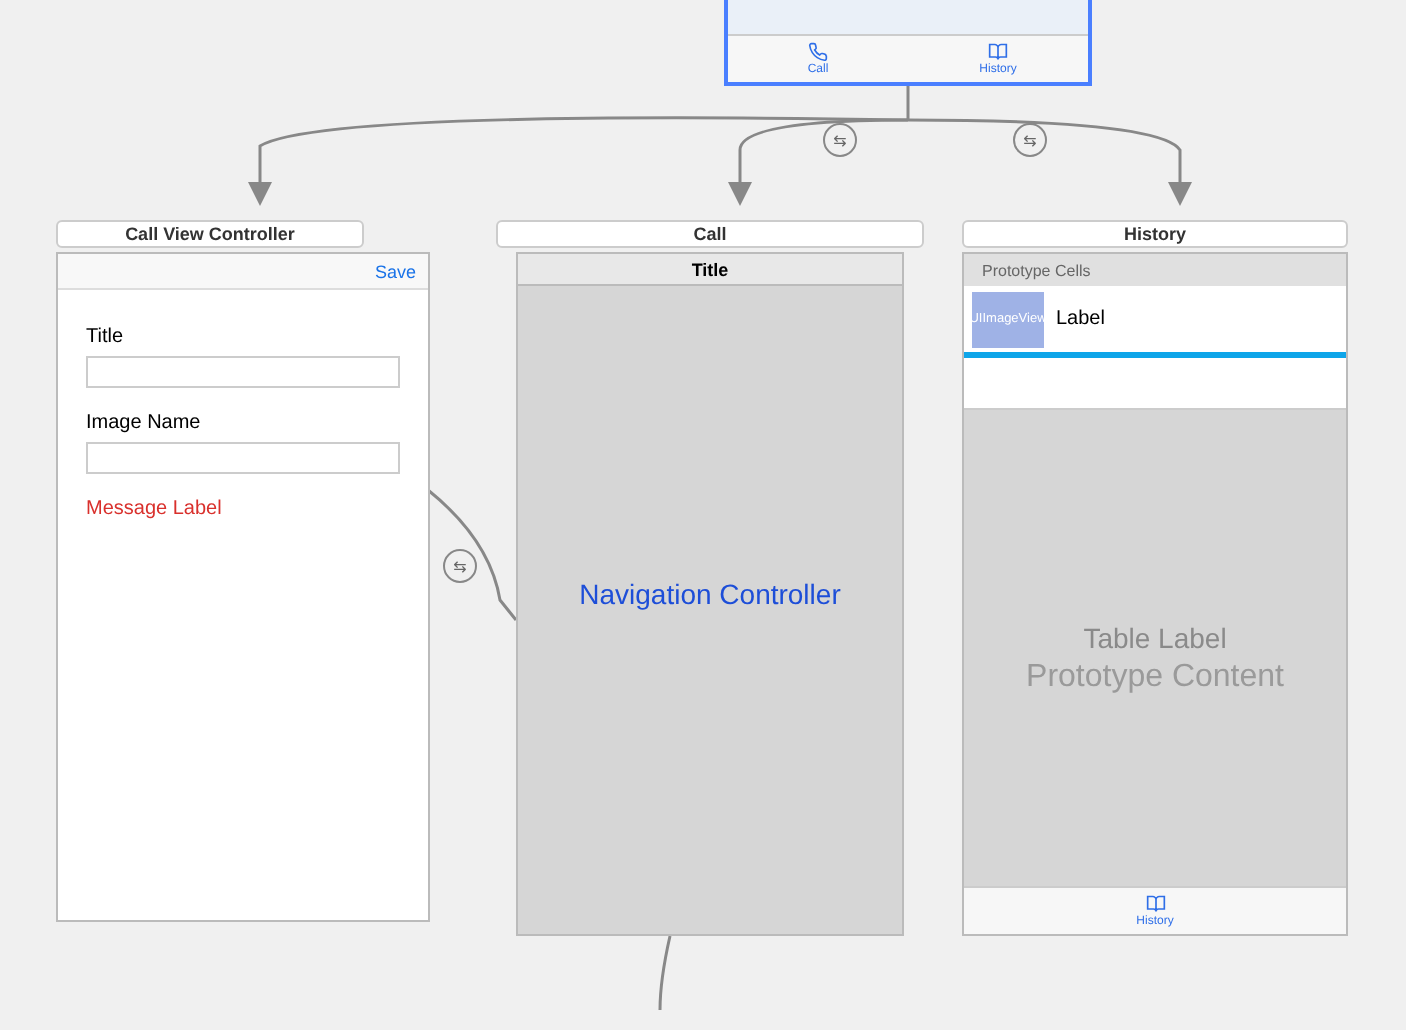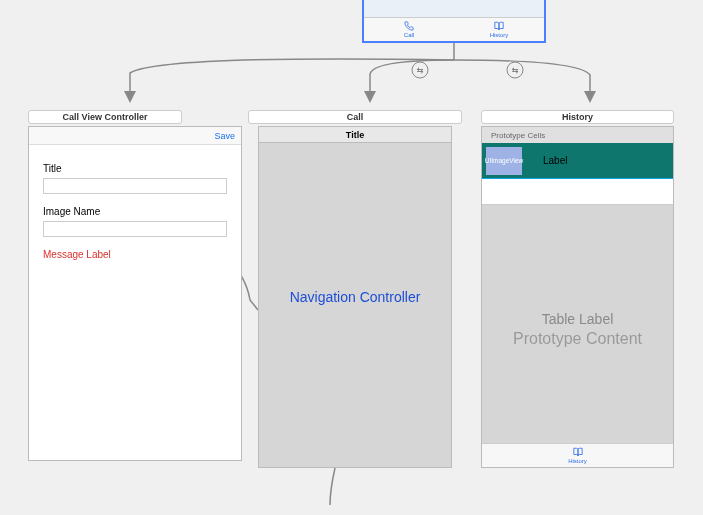--- a/index.html
+++ b/index.html
@@ -116,26 +116,26 @@
     height: 16px;
     background: #e0e0e0;
     font-size: 8px;
     color: #666;
     padding-left: 9px;
     display: flex;
     align-items: center;
   }
   .proto-cell {
     height: 36px;
-    background: #0f766e;
-    border-bottom: 1px solid #0ea5e9;
+    background: #ffffff;
+    border-bottom: 3px solid #0ea5e9;
     display: flex;
     align-items: center;
     padding-left: 4px;
-    gap: 21px;
+    gap: 6px;
   }
   .cell-img {
     width: 36px; height: 28px;
     background: #9fb2e6;
     color: #fff;
     font-size: 6.5px;
     display: flex;
     align-items: center;
     justify-content: center;
   }
@@ -203,21 +203,21 @@
     <div class="tabbar-item">
       <svg viewBox="0 0 24 24" fill="none" stroke="#2f6fe8" stroke-width="2">
           <path d="M2 3h6a4 4 0 0 1 4 4v14a3 3 0 0 0-3-3H2zM22 3h-6a4 4 0 0 0-4 4v14a3 3 0 0 1 3-3h7z"></path>
         </svg>
       <span>History</span>
     </div>
   </div>
 </div>
 
 <div class="scene-title" style="left:28px; top:110px; width:154px;">Call View Controller</div>
-<div class="scene" style="left:28px; top:126px; width:214px; height:335px;">
+<div class="scene" style="left:28px; top:126px; width:187px; height:335px;">
   <div class="detail-navbar">
     <span class="save-btn">Save</span>
   </div>
   <div class="detail-body">
     <div class="field-label">Title</div>
     <div class="text-field"></div>
     <div class="field-label">Image Name</div>
     <div class="text-field"></div>
     <div class="msg-label">Message Label</div>
   </div>

